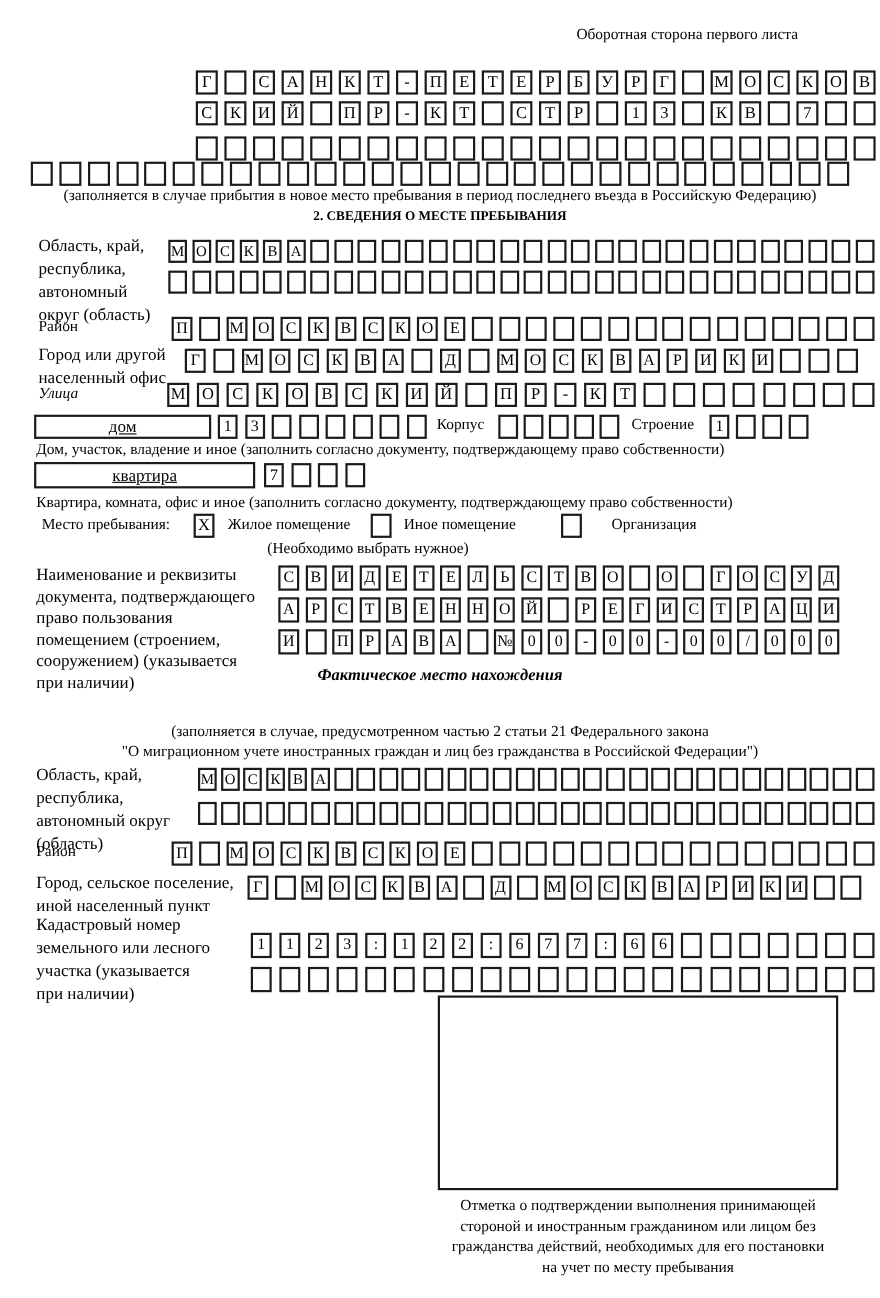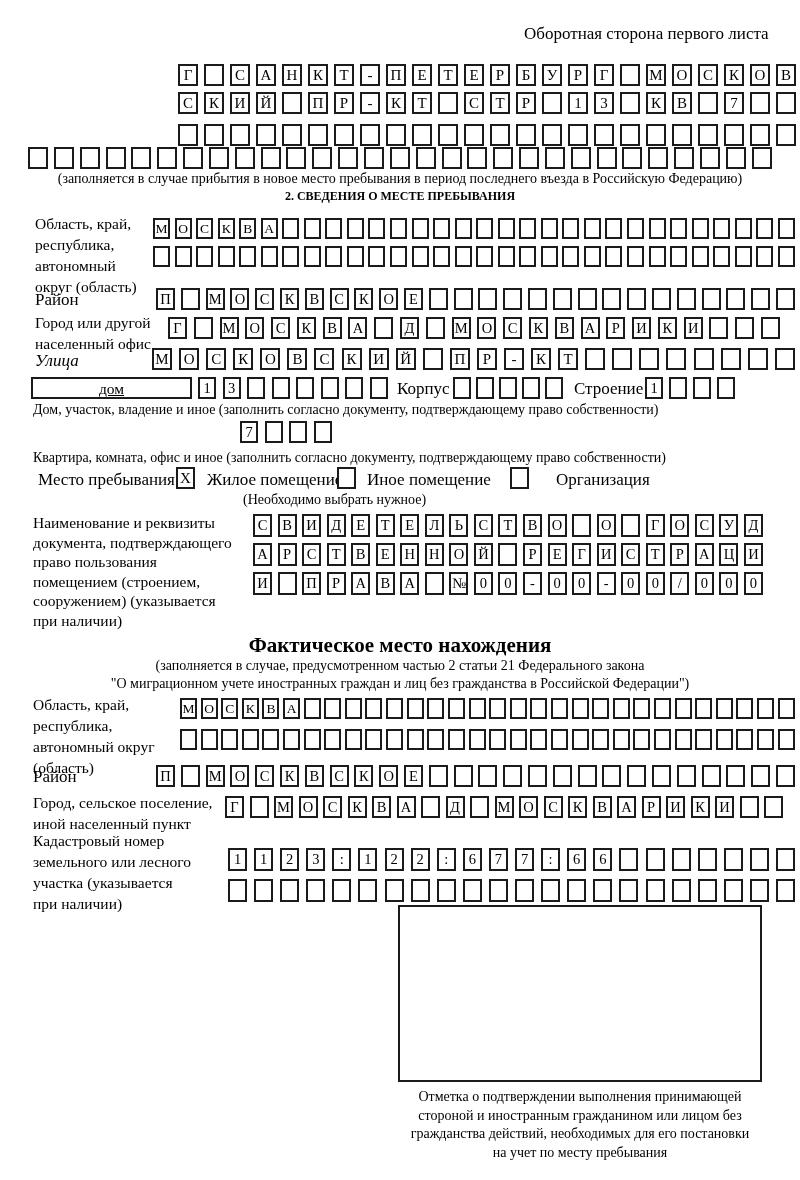--- a/index.html
+++ b/index.html
@@ -17,21 +17,21 @@
   .size-a .cell{width:20px;height:22px;font-size:15px;line-height:18px;}
   .size-b .cell{width:17px;height:21px;font-size:13.5px;line-height:17px;}
   .size-c .cell{width:19px;height:23px;font-size:14.5px;line-height:19px;}
   .size-d .cell{width:18px;height:22px;font-size:14.5px;line-height:18px;}
   .size-e .cell{width:19px;height:22px;font-size:14.5px;line-height:18px;}
   .widebox{box-sizing:border-box;border:2px solid #1b1b1b;text-align:center;
            font-size:15.5px;background:#fff;text-decoration:underline;}
   .cb{box-sizing:border-box;border:2px solid #1b1b1b;width:19px;height:22px;
       text-align:center;font-size:15px;line-height:18px;background:#fff;}
   .stamp{box-sizing:border-box;border:2px solid #1b1b1b;background:#fff;}
-  .inline-label{font-size:17px;}
+  .inline-label{font-size:14px;}
 </style>
 </head>
 <body>
 
 <div class="page">
 
   <div class="abs inline-label" style="left:524px;top:24px;">Оборотная сторона первого листа</div>
 
   <div class="abs cells size-a" style="left:178px;top:64px;width:618px;">
       <span class="cell">Г</span>
@@ -323,20 +323,21 @@
     </div>
   <div class="abs inline-label" style="left:574px;top:379px;">Строение</div>
   <div class="abs cells size-d" style="left:645px;top:377px;width:90px;">
       <span class="cell">1</span>
       <span class="cell"></span>
       <span class="cell"></span>
       <span class="cell"></span>
     </div>
   <div class="abs note" style="left:33px;top:402px;">Дом, участок, владение и иное (заполнить согласно документу, подтверждающему право собственности)</div>
 
+  <div class="abs widebox" style="left:31px;top:420px;width:201px;height:24px;line-height:21px;">квартира</div>
   <div class="abs cells size-d" style="left:240px;top:421px;width:92px;">
       <span class="cell">7</span>
       <span class="cell"></span>
       <span class="cell"></span>
       <span class="cell"></span>
     </div>
   <div class="abs note" style="left:33px;top:450px;">Квартира, комната, офис и иное (заполнить согласно документу, подтверждающему право собственности)</div>
 
   <div class="abs inline-label" style="left:38px;top:470px;">Место пребывания:</div>
   <div class="abs cb" style="left:176px;top:467px;">X</div>
@@ -416,21 +417,21 @@
       <span class="cell">0</span>
       <span class="cell">-</span>
       <span class="cell">0</span>
       <span class="cell">0</span>
       <span class="cell">/</span>
       <span class="cell">0</span>
       <span class="cell">0</span>
       <span class="cell">0</span>
     </div>
 
-  <div class="abs center bold" style="top:633px;font-size:21px;">Фактическое место нахождения</div>
+  <div class="abs center bold" style="top:606px;font-size:15px;font-style:italic;">Фактическое место нахождения</div>
   <div class="abs note center" style="top:658px;">(заполняется в случае, предусмотренном частью 2 статьи 21 Федерального закона</div>
   <div class="abs note center" style="top:676px;">"О миграционном учете иностранных граждан и лиц без гражданства в Российской Федерации")</div>
 
   <div class="abs label" style="left:33px;top:694px;">Область, край,
 республика,
 автономный округ
 (область)</div>
   <div class="abs cells size-b" style="left:180px;top:698px;width:615px;">
       <span class="cell">М</span>
       <span class="cell">О</span>

